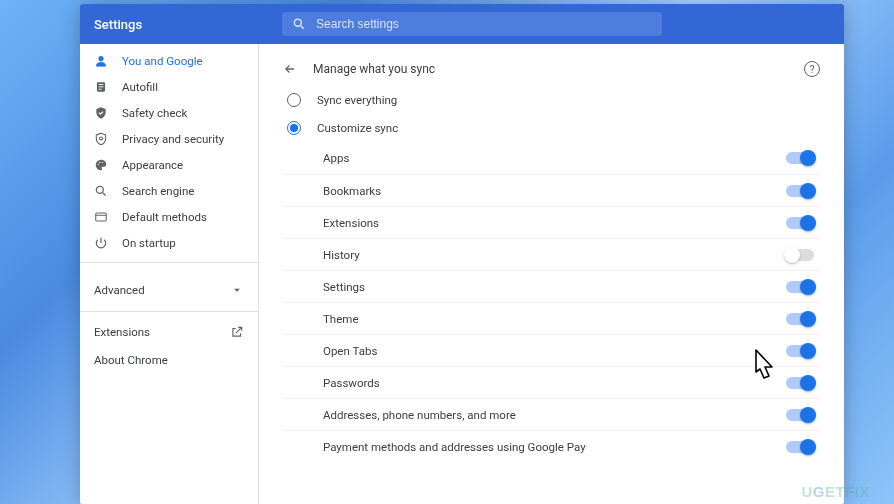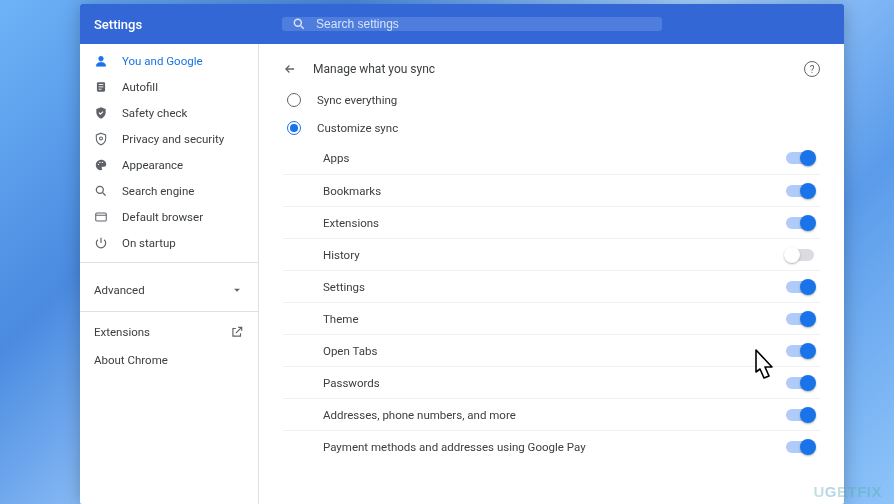--- a/index.html
+++ b/index.html
@@ -30,21 +30,21 @@
     display: flex;
     align-items: center;
     color: #fff;
     padding: 0 14px;
     flex: none;
   }
   .topbar-title { font-size: 13px; font-weight: 500; margin-right: 140px; }
   .search-wrap {
     background: #4e7ddd;
     border-radius: 3px;
-    height: 14px;
+    height: 24px;
     display: flex;
     align-items: center;
     padding: 0 10px;
     color: #d8e3f8;
     flex: 0 0 380px;
     gap: 10px;
   }
   .search-wrap input {
     background: transparent; border: 0; outline: 0;
     color: #fff; font-size: 12px; width: 100%;
@@ -136,21 +136,21 @@
   .toggle.on { background:#aecbfa; }
   .toggle.on::after { right:-2px; background:#1a73e8; }
   .toggle.off { background:#dadce0; }
   .toggle.off::after { left:-2px; background:#fff; }
   
   .cursor {
     position:absolute; right: 60px; top: 300px;
     pointer-events:none;
   }
   .watermark {
-    position:absolute; right:12px; bottom:4px;
+    position:absolute; right:24px; bottom:4px;
     font-size:15px; font-weight:700; letter-spacing:0.5px;
     color: rgba(80,170,160,0.35);
     font-family: Arial, sans-serif;
   }
   .watermark .g { color: rgba(70,150,200,0.4); }
 </style>
 </head>
 <body>
 
 <div class="window">
@@ -228,21 +228,21 @@
             </span>
             <span>Search engine</span>
           </div>
           <div class="nav-item">
             <span class="nav-icon" style="color:#5f6368">
               <svg viewBox="0 0 24 24" fill="none" stroke="currentColor" stroke-width="1.8">
                 <rect x="3" y="5" width="18" height="14" rx="2"></rect>
                 <line x1="3" y1="9" x2="21" y2="9"></line>
               </svg>
             </span>
-            <span>Default browser</span>
+            <span>Default methods</span>
           </div>
           <div class="nav-item">
             <span class="nav-icon" style="color:#5f6368">
               <svg viewBox="0 0 24 24" fill="none" stroke="currentColor" stroke-width="2">
                 <path d="M12 3v9"></path>
                 <path d="M6.5 6.5a8 8 0 1011 0"></path>
               </svg>
             </span>
             <span>On startup</span>
           </div>

